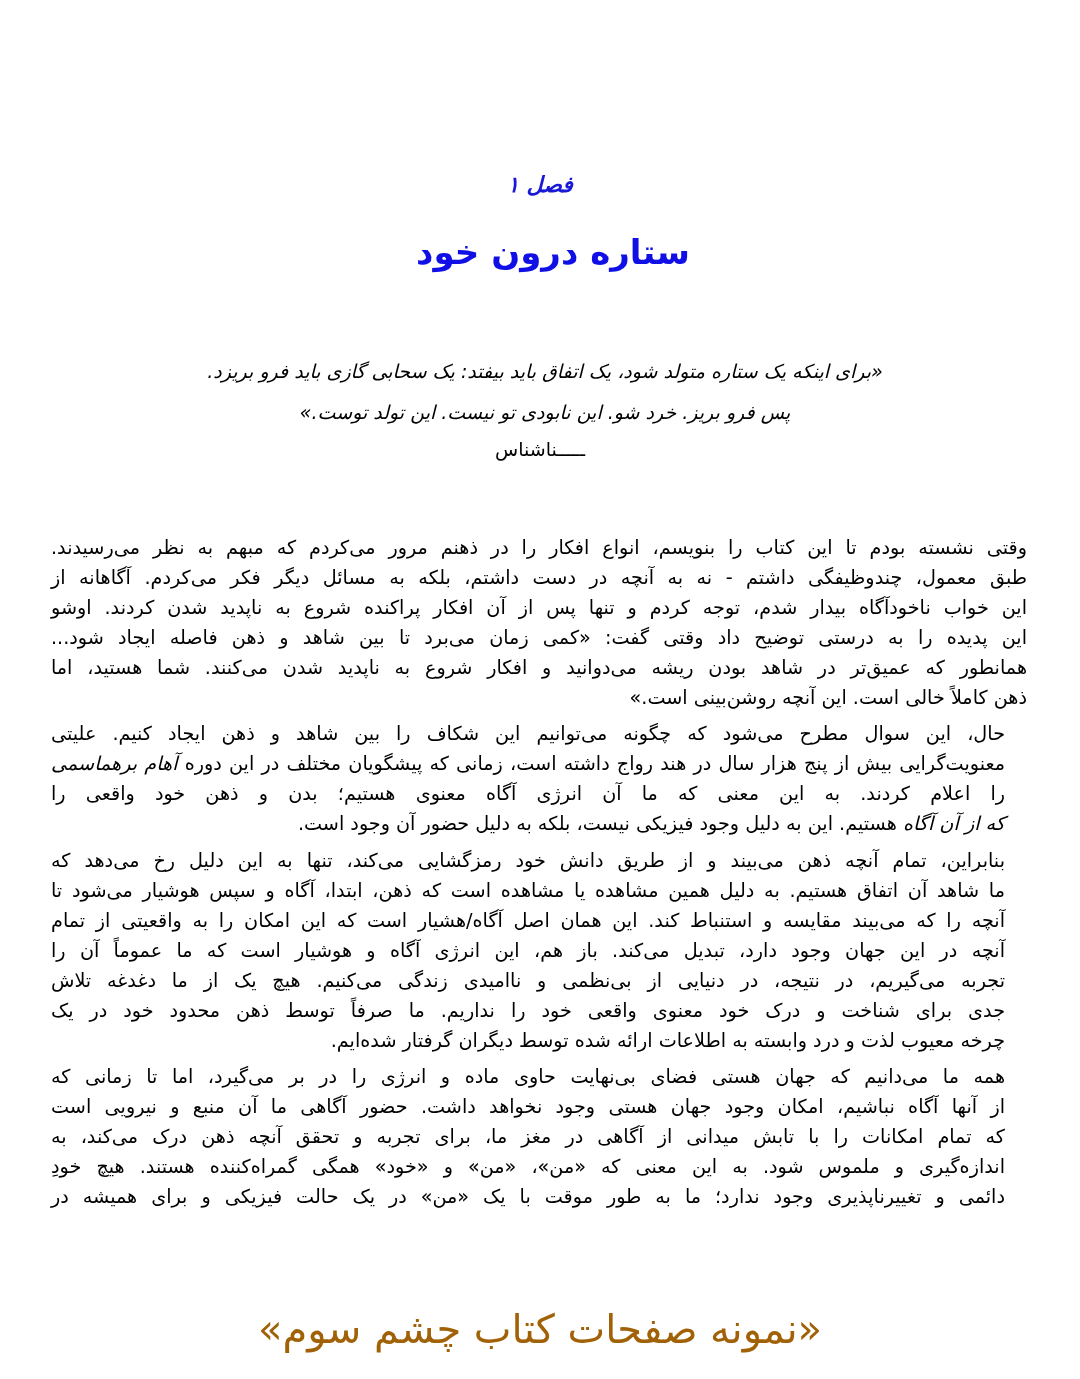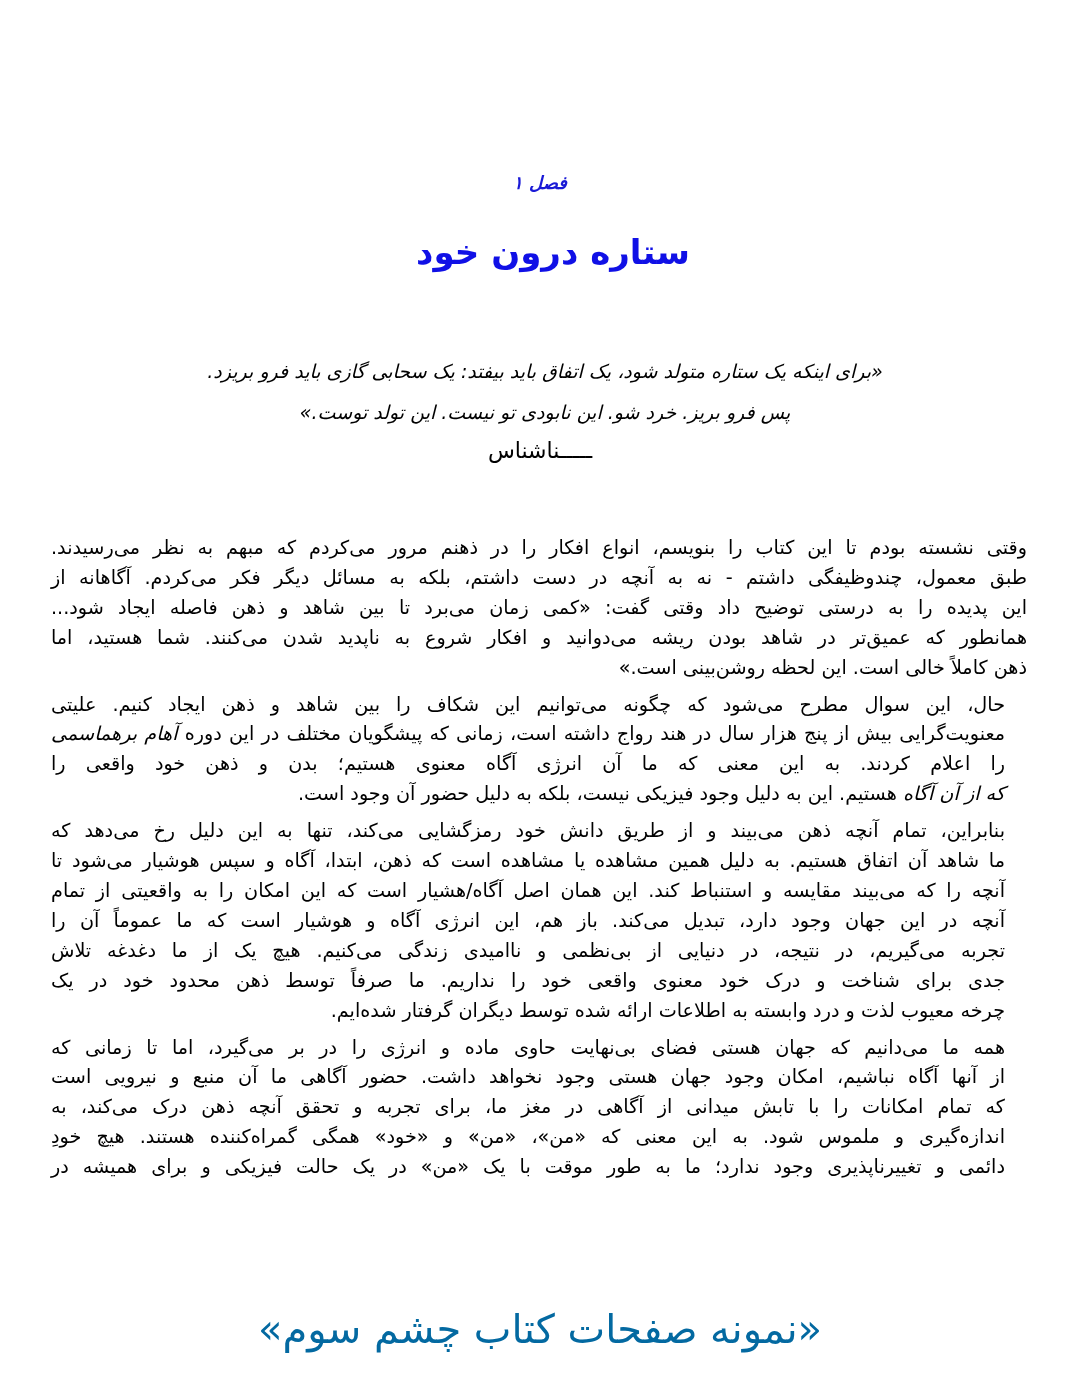--- a/index.html
+++ b/index.html
@@ -4,73 +4,74 @@
   <style>
     html, body { margin: 0; padding: 0; background: #ffffff; }
     body {
       width: 1080px; height: 1379px; position: relative; overflow: hidden;
       font-family: "DejaVu Sans", "Liberation Sans", sans-serif;
       color: #000;
     }
     .chapter-num {
       position: absolute; top: 172px; left: 0; width: 1080px;
       text-align: center; direction: rtl;
-      font-size: 18px; font-weight: bold; font-style: italic; color: #1a1ad6;
+      font-size: 22px; font-weight: bold; font-style: italic; color: #1a1ad6;
     }
     .chapter-title {
       position: absolute; top: 232px; left: 0; width: 1080px;
       text-align: center; direction: rtl;
       font-size: 34px; font-weight: bold; color: #1010e6; padding-left: 13px;
     }
     .epigraph {
       position: absolute; top: 344px; left: 150px; width: 790px;
       direction: rtl; text-align: center;
       font-size: 19px; font-style: italic; line-height: 27px;
     }
     .epigraph p { margin: 14px; }
     .attribution {
       position: absolute; top: 438px; left: 0; width: 1080px;
-      direction: rtl; text-align: center; font-size: 22px;
+      direction: rtl; text-align: center; font-size: 19px;
     }
     .body-text {
       position: absolute; top: 526px; left: 44px; width: 990px;
       direction: rtl; text-align: justify; text-align-last: right;
       font-size: 19.2px; line-height: 29.9px;
     }
     .body-text p { margin: 7px; text-indent: 0; }
     .body-text p.indent { text-indent: 22px; }
     .body-text .line { display: block; text-align: justify; text-align-last: justify; }
     .body-text .line.last { text-align-last: right; }
     .body-text em { font-style: italic; }
     .watermark {
       position: absolute; top: 1306px; left: 0; width: 1080px;
       direction: rtl; text-align: center;
-      font-size: 40px; color: #0369a1;
+      font-size: 40px; color: #a16207;
     }
   </style>
 </head>
 <body>
 
 <div class="chapter-num">فصل ۱</div>
 <div class="chapter-title">ستاره درون خود</div>
 
 <div class="epigraph">
   <p>«برای اینکه یک ستاره متولد شود، یک اتفاق باید بیفتد: یک سحابی گازی باید فرو بریزد.</p>
   <p>پس فرو بریز. خرد شو. این نابودی تو نیست. این تولد توست.»</p>
 </div>
 <div class="attribution">ـــــناشناس</div>
 
 <div class="body-text">
 
   <p>
     <span class="line">وقتی نشسته بودم تا این کتاب را بنویسم، انواع افکار را در ذهنم مرور می‌کردم که مبهم به نظر می‌رسیدند.</span>
     <span class="line">طبق معمول، چندوظیفگی داشتم - نه به آنچه در دست داشتم، بلکه به مسائل دیگر فکر می‌کردم. آگاهانه از</span>
+    <span class="line">این خواب ناخودآگاه بیدار شدم، توجه کردم و تنها پس از آن افکار پراکنده شروع به ناپدید شدن کردند. اوشو</span>
     <span class="line">این پدیده را به درستی توضیح داد وقتی گفت: «کمی زمان می‌برد تا بین شاهد و ذهن فاصله ایجاد شود...</span>
     <span class="line">همانطور که عمیق‌تر در شاهد بودن ریشه می‌دوانید و افکار شروع به ناپدید شدن می‌کنند. شما هستید، اما</span>
-    <span class="line last">ذهن کاملاً خالی است. این لحظه روشن‌بینی است.»</span>
+    <span class="line last">ذهن کاملاً خالی است. این آنچه روشن‌بینی است.»</span>
   </p>
 
   <p class="indent">
     <span class="line">حال، این سوال مطرح می‌شود که چگونه می‌توانیم این شکاف را بین شاهد و ذهن ایجاد کنیم. علیتی</span>
     <span class="line"><span>معنویت‌گرایی بیش از پنج هزار سال در هند رواج داشته است، زمانی که پیشگویان مختلف در این دوره</span>&nbsp;<em>آهام برهماسمی</em></span>
     <span class="line">را اعلام کردند. به این معنی که ما آن انرژی آگاه معنوی هستیم؛ بدن و ذهن خود واقعی را</span>
     <span class="line last"><em>که از آن آگاه</em>&nbsp;<span>هستیم. این به دلیل وجود فیزیکی نیست، بلکه به دلیل حضور آن وجود است.</span></span>
   </p>
 
   <p class="indent">

